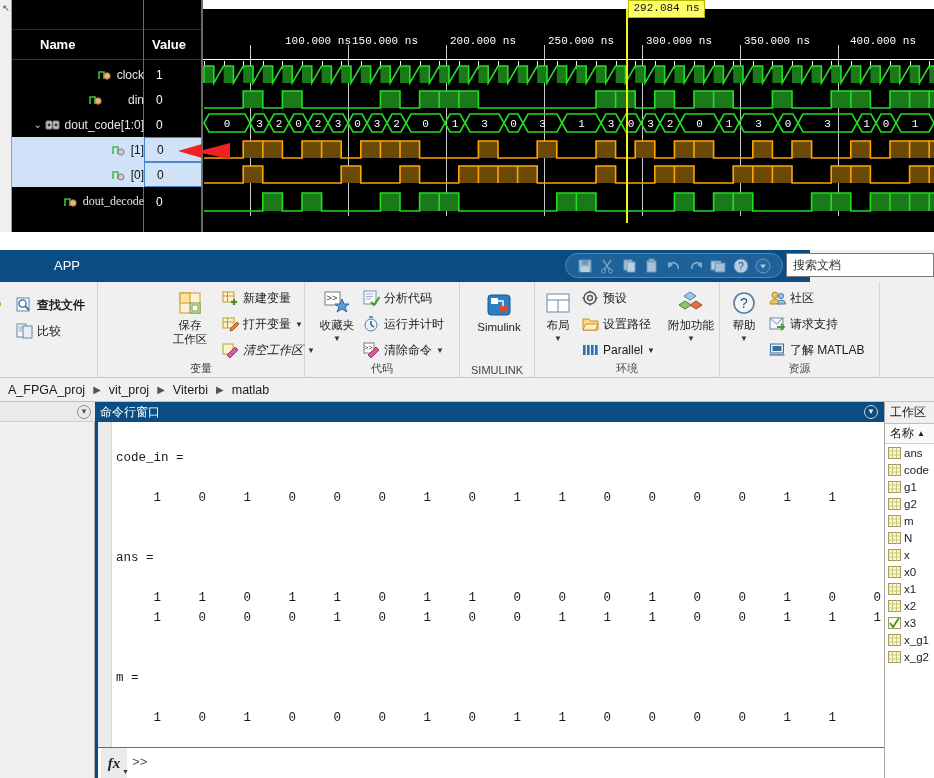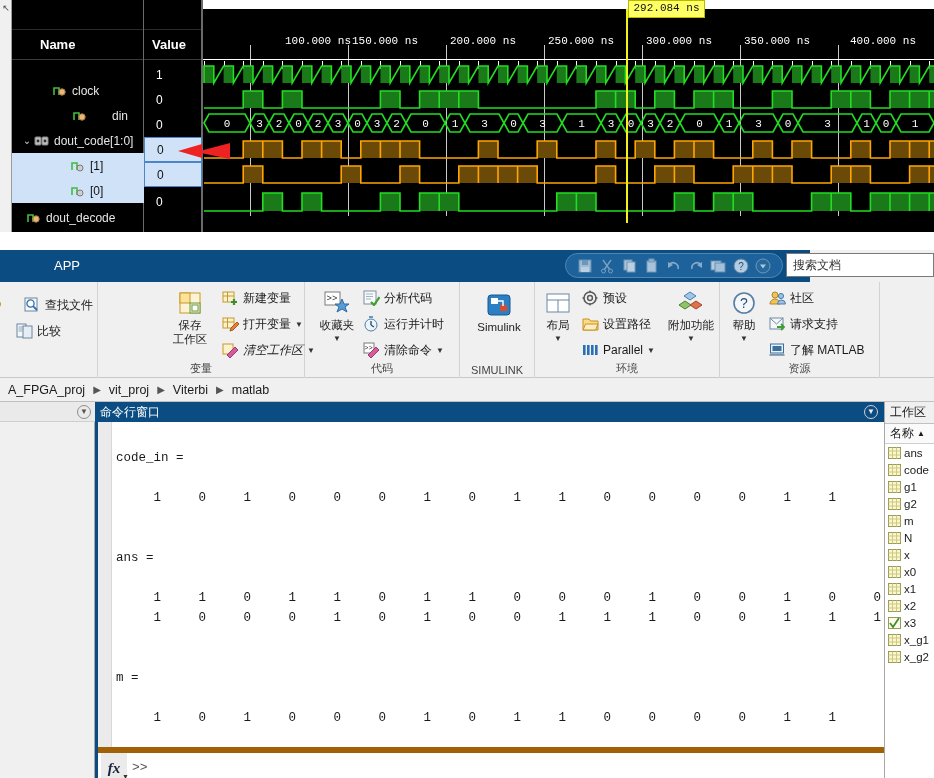--- a/index.html
+++ b/index.html
@@ -51,23 +51,24 @@
   #names-right-sep {
     position: absolute; left: 201px; top: 0; width: 2px; height: 232px;
     background: #6a6a6a;
   }
 
   .sig-row {
     position: absolute; left: 12px; width: 190px; height: 25px;
     color: #e6e6e6; font-size: 12px;
   }
   .sig-name {
-    position: absolute; left: 0; top: 16px; width: 132px; height: 25px;
+    position: absolute; left: 0; top: 0; width: 132px; height: 25px;
     display: flex; align-items: center; white-space: nowrap;
     overflow: hidden;
+    justify-content: flex-end;
   }
   .sig-val {
     position: absolute; left: 132px; top: 0; width: 58px; height: 25px;
     display: flex; align-items: center; padding-left: 12px;
     color: #ffffff; font-size: 12px;
   }
   .sig-val.selected {
     background: #cfe2f7; color: #111;
     border: 1px solid #4a86c8;
   }
@@ -238,21 +239,21 @@
   #cmd-text {
     position: absolute; left: 18px; top: 0; width: 768px; height: 325px;
     font-family: "Liberation Mono", monospace;
     font-size: 12.5px; color: #1a1a1a; white-space: pre;
     padding-top: 26px; line-height: 20px;
     overflow: hidden;
   }
   .cm-line { height: 20px; white-space: pre; }
   #cmd-prompt-bar {
     position: absolute; left: 0; bottom: 0; width: 789px; height: 31px;
-    background: #ffffff; border-top: 6px solid #a16207;
+    background: #ffffff; border-top: 1px solid #a16207;
   }
   #fx-box {
     position: absolute; left: 3px; top: 0; width: 26px; height: 31px;
     background: #ebebeb; display:flex; align-items:center; justify-content:center;
     font-family: "Liberation Serif", serif; font-style: italic;
     font-weight: bold; font-size: 15px; color: #16213a;
   }
   #fx-caret { position:absolute; left: 21px; top: 20px; font-size: 7px; color:#333;}
   #prompt-glyph {
     position: absolute; left: 34px; top: 7px;
@@ -363,21 +364,21 @@
             <svg width="16" height="14" viewBox="0 0 16 14">
               <path d="M2 11 V4 h5 v7" stroke="#3fbf3f" fill="none" stroke-width="1.6"></path>
               <circle cx="10" cy="9" r="3" fill="#cfcfcf" stroke="#7a7a7a"></circle>
             </svg>
           </span>
           <span>[0]</span>
         </div>
         <div class="sig-val selected">0</div>
       </div>
       <div class="sig-row" style="top: 189px;">
-        <div class="sig-name" style="">
+        <div class="sig-name" style=" font-family: Liberation Serif, serif;">
           <span class="expander"></span>
           <span class="sigicon">
             <svg width="16" height="14" viewBox="0 0 16 14">
               <path d="M2 11 V4 h5 v7" stroke="#3fbf3f" fill="none" stroke-width="1.6"></path>
               <circle cx="10" cy="8" r="3.2" fill="#e9b778" stroke="#a87a3a"></circle>
             </svg>
           </span>
           <span>dout_decode</span>
         </div>
         <div class="sig-val">0</div>
@@ -718,21 +719,21 @@
       <div class="big-btn" style="left:2px;top:6px;">
         <div class="bi">
           <svg width="26" height="24" viewBox="0 0 26 24">
               <path d="M2 5 h9 l2 3 h11 v12 H2 Z" fill="#fdd98a" stroke="#c8921f"></path>
               <path d="M2 20 l3-8 h21 l-3 8 Z" fill="#fde9bd" stroke="#c8921f"></path>
             </svg>
         </div>
         <div>打开</div>
         <div class="dcaret">▼</div>
       </div>
-      <div class="small-btn" style="left:66px;top:12px;">
+      <div class="small-btn" style="left:58px;top:12px;font-weight:bold;">
         <span class="si">
           <svg width="17" height="16" viewBox="0 0 17 16">
               <rect x="1" y="1" width="12" height="13" fill="#f5f7fa" stroke="#6b86a0"></rect>
               <circle cx="6.5" cy="6.5" r="3.6" fill="#ffffff" stroke="#2f6fae" stroke-width="1.3"></circle>
               <path d="M9.3 9.3 L13 13" stroke="#2f6fae" stroke-width="1.8"></path>
             </svg>
         </span>
         <span>查找文件</span>
       </div>
       <div class="small-btn" style="left:58px;top:38px;">

